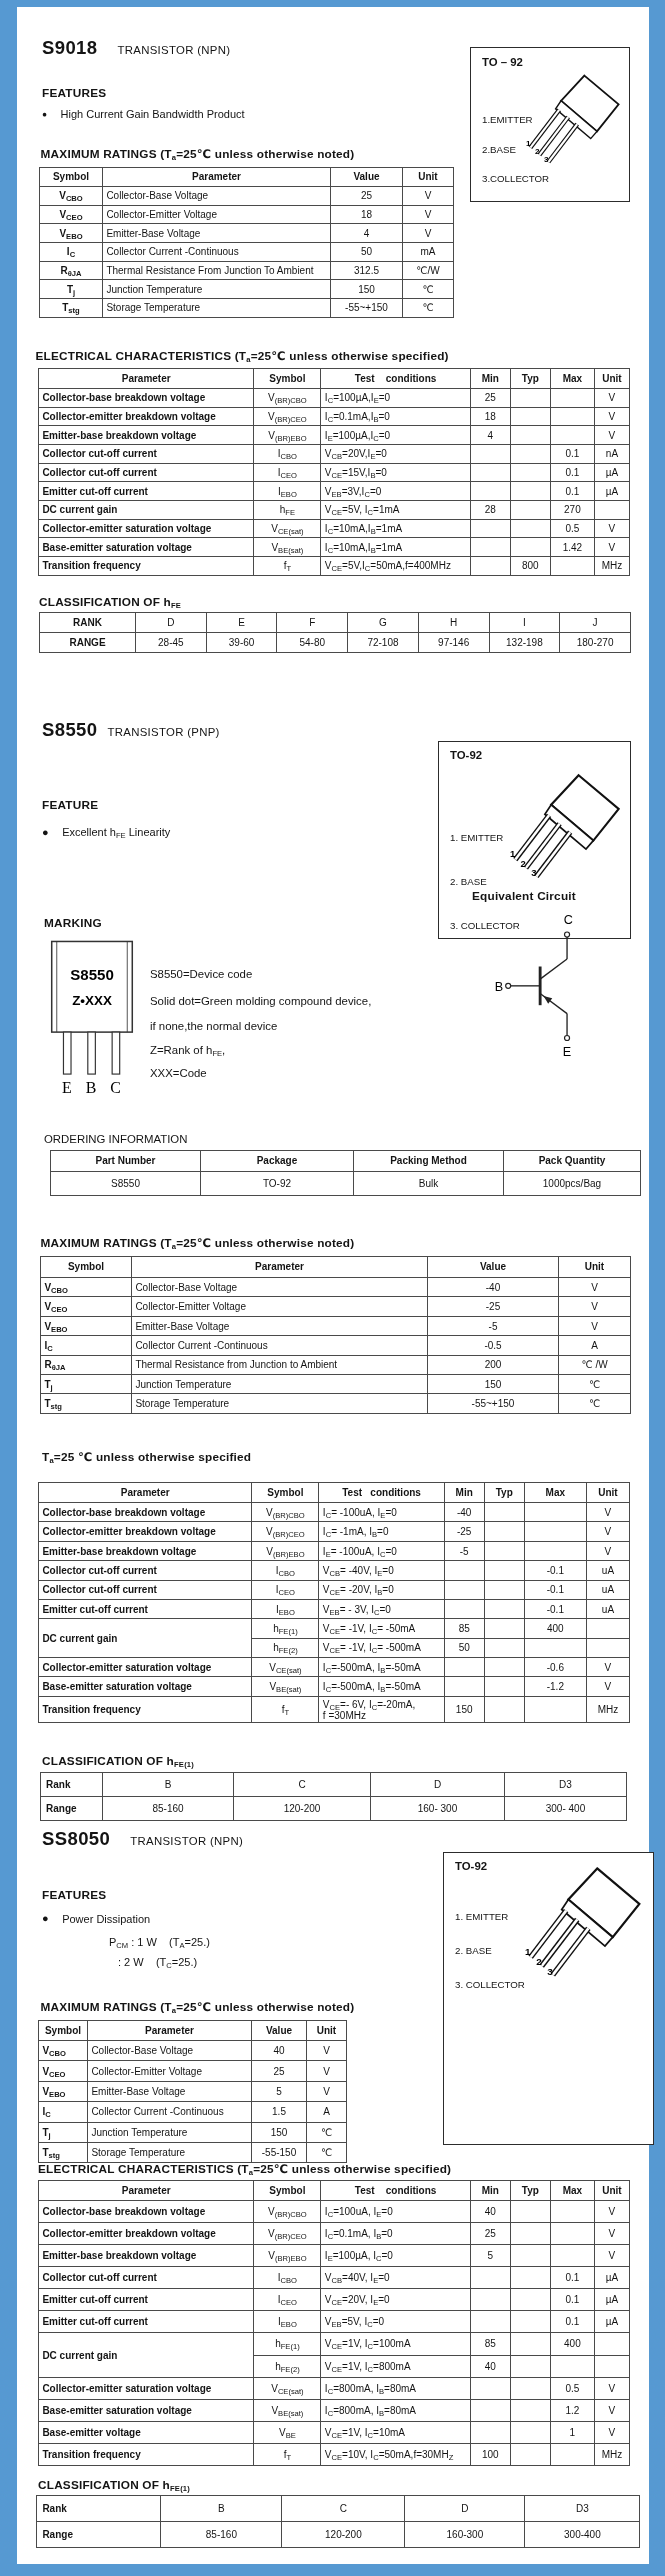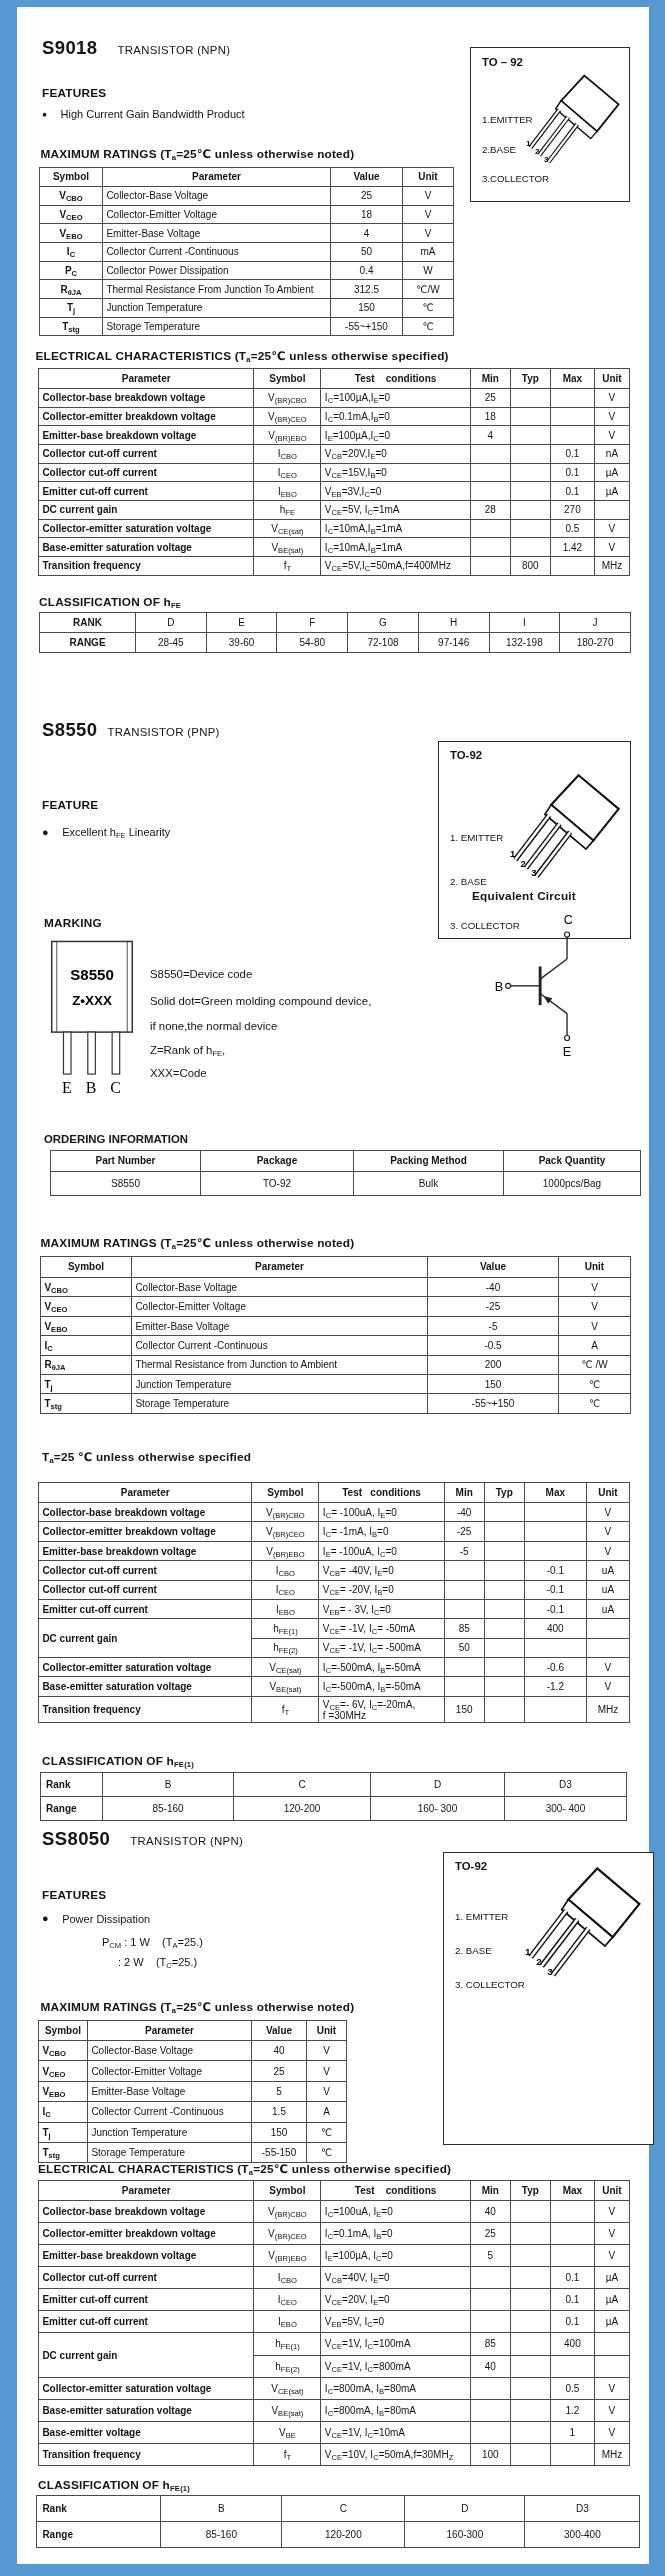--- a/index.html
+++ b/index.html
@@ -9,21 +9,21 @@
     font-family:"Liberation Sans","DejaVu Sans",sans-serif;
     color:#141414;
   }
   .page{position:absolute;left:17px;top:6.7px;width:632px;height:2557px;background:#ffffff;}
   .abs{position:absolute;}
 
   
   .h1 .pn{font-size:18.5px;font-weight:bold;letter-spacing:0.4px;}
   .h1 .pt{font-size:11.4px;font-weight:400;margin-left:20px;letter-spacing:0.3px;}
   .sect-h{font-size:11.8px;font-weight:bold;letter-spacing:0.2px;}
-  .sub-h{font-size:11.4px;font-weight:bold;}
+  .sub-h{font-size:11.4px;font-weight:normal;}
   .bullet{font-size:11px;}
   .bullet .dot{font-size:8.4px;margin-right:13.5px;vertical-align:0.8px;}
   .pline{font-size:11px;white-space:pre;}
 
   
   table.data{border-collapse:collapse;font-size:10px;table-layout:fixed;background:#fff;border:1.7px solid #111;}
   table.data th,table.data td{border:0.8px solid #4a4a4a;padding:1.7px 3.4px;overflow:hidden;}
   table.data th{font-weight:bold;white-space:pre;}
   td.c{text-align:center;}
   td.lc{text-align:left;padding-left:5px;white-space:pre-line;}
@@ -128,26 +128,20 @@
         <td class="c">4</td>
         <td class="c">V</td>
       </tr>
         <tr>
         <td class="c">I<sub>C</sub></td>
         <td class="lc">Collector Current -Continuous</td>
         <td class="c">50</td>
         <td class="c">mA</td>
       </tr>
         <tr>
-        <td class="c">P<sub>C</sub></td>
-        <td class="lc">Collector Power Dissipation</td>
-        <td class="c">0.4</td>
-        <td class="c">W</td>
-      </tr>
-        <tr>
         <td class="c">R<sub>θJA</sub></td>
         <td class="lc">Thermal Resistance From Junction To Ambient</td>
         <td class="c">312.5</td>
         <td class="c">℃/W</td>
       </tr>
         <tr>
         <td class="c">T<sub>j</sub></td>
         <td class="lc">Junction Temperature</td>
         <td class="c">150</td>
         <td class="c">℃</td>
@@ -657,21 +651,21 @@
       <text x="1" y="82" font-size="9" font-weight="bold">1</text>
       <text x="11" y="91" font-size="9" font-weight="bold">2</text>
       <text x="21" y="100" font-size="9" font-weight="bold">3</text>
     </svg>
   </div>
 
   <div class="sect-h abs" style="left:25px;top:1881px">FEATURES</div>
   <div class="bullet abs" style="left:25px;top:1905px">
     <span class="dot" style="font-size:11px">●</span><span>Power Dissipation</span>
   </div>
-  <div class="pline abs" style="left:85px;top:1929px">P<sub>CM</sub> : 1 W    (T<sub>A</sub>=25.)</div>
+  <div class="pline abs" style="left:92px;top:1929px">P<sub>CM</sub> : 1 W    (T<sub>A</sub>=25.)</div>
   <div class="pline abs" style="left:101px;top:1949px">: 2 W    (T<sub>C</sub>=25.)</div>
 
   <div class="sect-h abs" style="left:23.6px;top:1993px">MAXIMUM RATINGS (T<sub>a</sub>=25℃ unless otherwise noted)</div>
   <table class="data abs t-ss8050-max symfirst" style="left:21px;top:2013px;width:308px">
     <colgroup>
         <col style="width:49px">
         <col style="width:164px">
         <col style="width:55px">
         <col style="width:40px">
       </colgroup>

